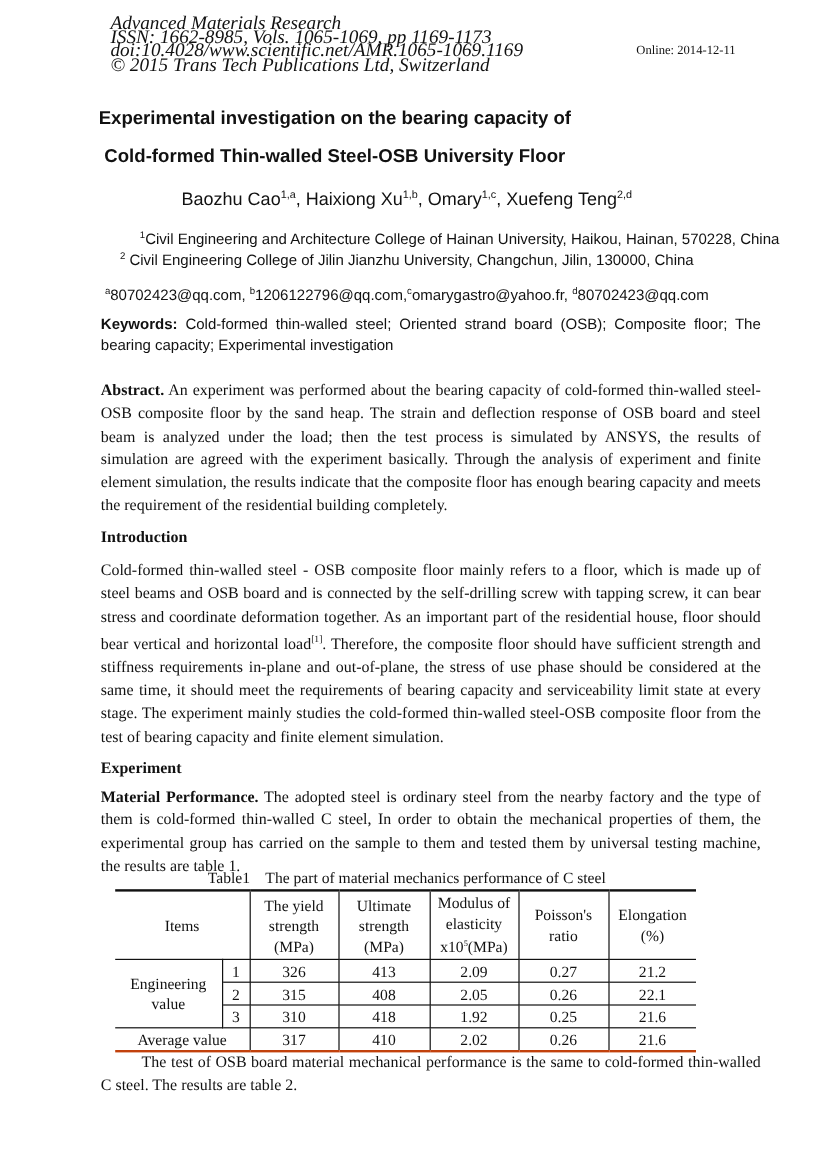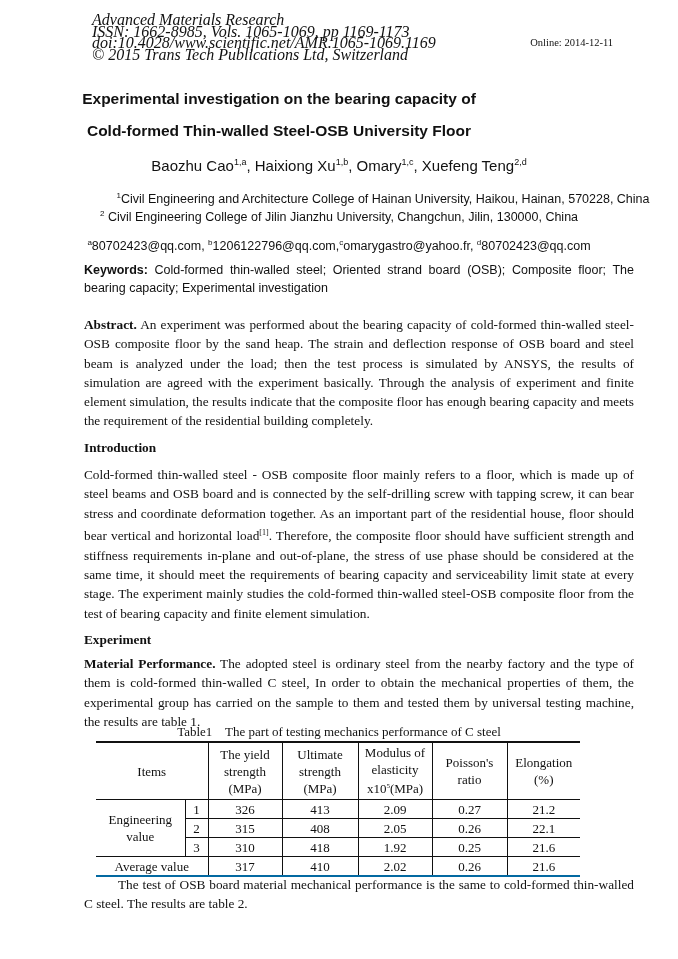--- a/index.html
+++ b/index.html
@@ -33,21 +33,21 @@
   .matperf { top: 654px; }
   .para b { font-weight: bold; }
   .para sup { font-size: 8px; }
 
   .caption { position: absolute; top: 724px; left: 0; width: 678px; text-align: center; font-size: 13px; white-space: pre; }
 
   table.t { position: absolute; top: 741px; left: 96px; width: 484px; border-collapse: collapse; font-size: 13px; text-align: center; }
   table.t td { border: 1px solid #111; padding: 0; line-height: 17px; vertical-align: middle; }
   table.t tr.head td { height: 56px; border-top: 2px solid #111; border-bottom: 1.5px solid #111; }
   table.t tr.row td { height: 18px; }
-  table.t tr.last td { border-bottom: 2px solid #0369a1; }
+  table.t tr.last td { border-bottom: 2px solid #c2410c; }
   table.t td.first { border-left: none; }
   table.t td.endc { border-right: none; margin-top: 32px; }
   table.t sup { font-size: 7px; }
 
   .after { top: 875px; font-family: Liberation Serif, serif; }
   .after .indent { display: inline-block; width: 34px; }
 </style>
 </head>
 <body class="serif">
 
@@ -76,21 +76,21 @@
 <div class="block kw sans"><b>Keywords:</b><span> Cold-formed thin-walled steel; Oriented strand board (OSB); Composite floor; The bearing capacity; Experimental investigation</span></div>
 
 <div class="block para abstract"><b>Abstract.</b><span> An experiment was performed about the bearing capacity of cold-formed thin-walled steel-OSB composite floor by the sand heap. The strain and deflection response of OSB board and steel beam is analyzed under the load; then the test process is simulated by ANSYS, the results of simulation are agreed with the experiment  basically. Through the analysis of experiment and finite element simulation, the results indicate that the composite floor has enough bearing capacity and meets the requirement of the residential building completely.</span></div>
 
 <div class="block h-intro">Introduction</div>
 <div class="block para intro"><span>Cold-formed thin-walled steel - OSB composite floor mainly refers to a floor, which is made up of steel beams and OSB board and is connected by the self-drilling screw with tapping screw, it can bear stress and coordinate deformation together. As an important part of the residential house, floor should bear vertical and horizontal load</span><sup>[1]</sup><span>. Therefore, the composite floor should have sufficient strength and stiffness requirements in-plane and out-of-plane, the stress of use phase should be considered at the same time, it should meet the requirements of bearing capacity and serviceability limit state at every stage. The experiment mainly studies the cold-formed thin-walled steel-OSB composite floor from the test of bearing capacity and finite element simulation.</span></div>
 
 <div class="block h-exp">Experiment</div>
 <div class="block para matperf"><b>Material Performance.</b><span> The adopted steel is ordinary steel from the nearby factory and the type of them is cold-formed thin-walled C steel, In order to obtain the mechanical properties of them, the experimental group has carried on the sample to them and tested them by universal testing machine, the results are table 1.</span></div>
 
-<div class="caption">Table1    The part of testing mechanics performance of C steel</div>
+<div class="caption">Table1    The part of material mechanics performance of C steel</div>
 <table class="t">
   <colgroup>
     <col style="width:89px">
       <col style="width:23px">
       <col style="width:74px">
       <col style="width:76px">
       <col style="width:74px">
       <col style="width:75px">
       <col style="width:73px">
   </colgroup>

